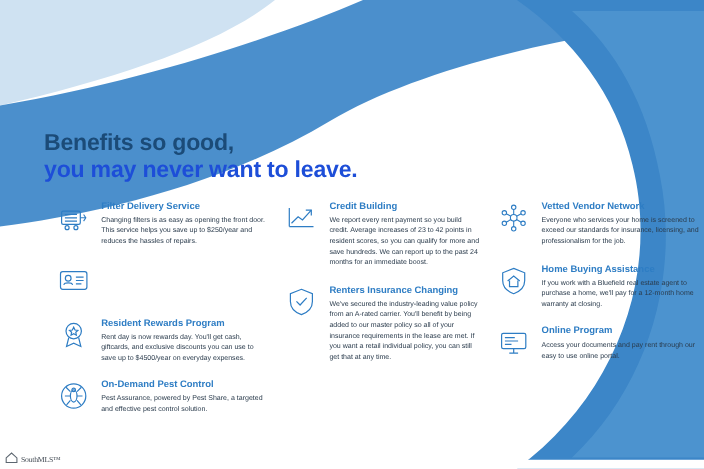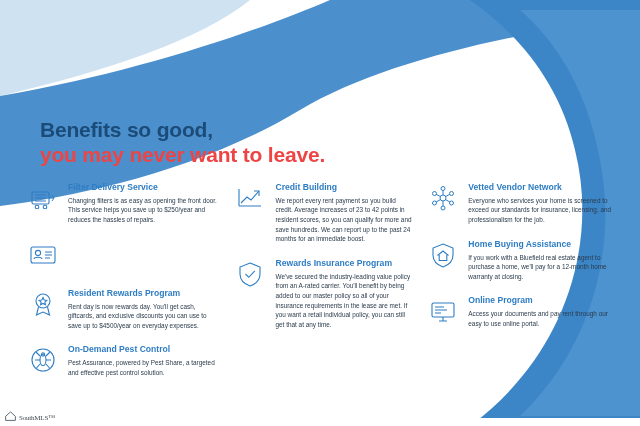--- a/index.html
+++ b/index.html
@@ -43,27 +43,27 @@
   .headline .line1 {
     display: block;
     font-size: 21px;
     font-weight: bold;
     color: #1b4b78;
   }
   .headline .line2 {
     display: block;
     font-size: 21px;
     font-weight: bold;
-    color: #ef4444;
+    color: #1d4ed8;
   }
 
   
   .columns {
     position: absolute;
-    left: 26px;
+    left: 50px;
     top: 182px;
     width: 586px;
     display: flex;
     gap: 12px;
   }
   .col {
     display: flex;
     flex-direction: column;
   }
   .col-1 { width: 200px; }
@@ -223,21 +223,21 @@
       </div>
 
       <div class="item">
         <span class="icon-wrap">
           <svg width="30" height="30" viewBox="0 0 30 30" fill="none" stroke="#2e7dc4" stroke-width="1.1">
             <path d="M15 4 L25 8 V15 C25 21 20.5 25 15 27 C9.5 25 5 21 5 15 V8 Z"></path>
             <path d="M10.5 15 L13.8 18.3 L19.8 11.8"></path>
           </svg>
         </span>
         <div class="item-body">
-          <p class="item-title">Rewards Insurance Program</p>
+          <p class="item-title">Renters Insurance Changing</p>
           <p class="item-desc">We've secured the industry-leading value policy from an A-rated carrier. You'll benefit by being added to our master policy so all of your insurance requirements in the lease are met. If you want a retail individual policy, you can still get that at any time.</p>
         </div>
       </div>
 
 
     </div>
 
     <div class="col col-3">
 
       <div class="item">

